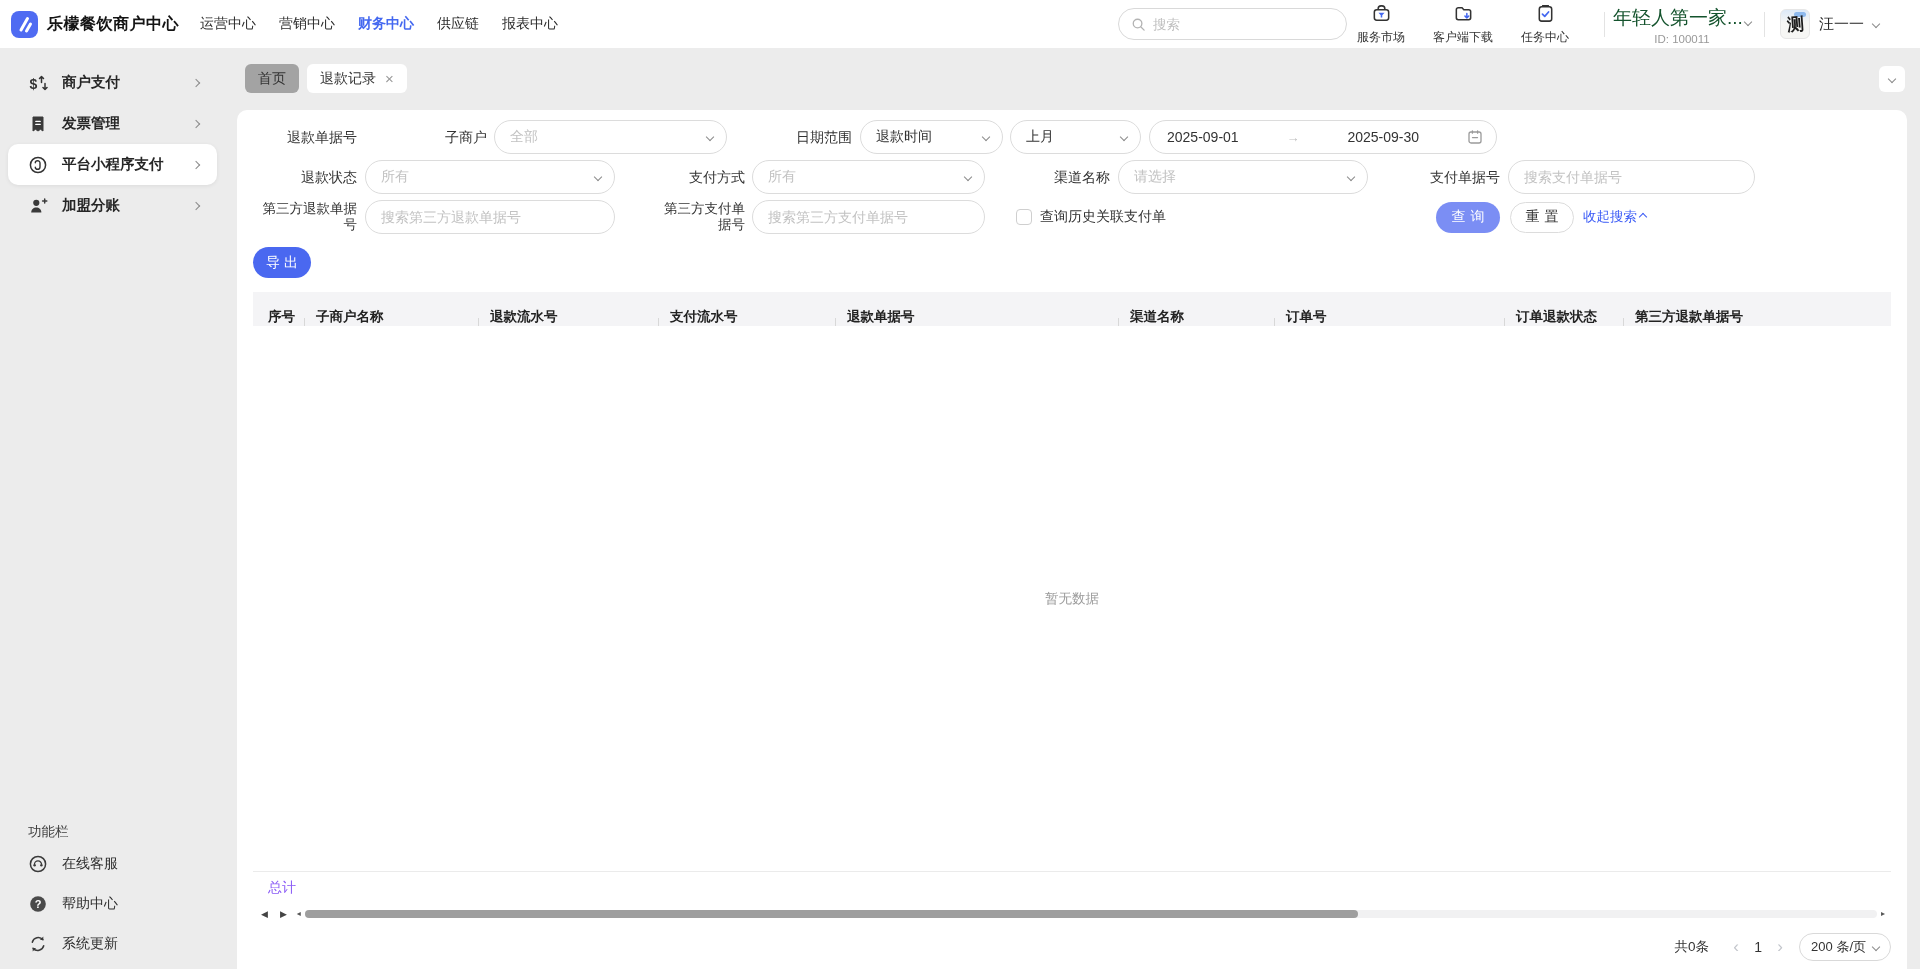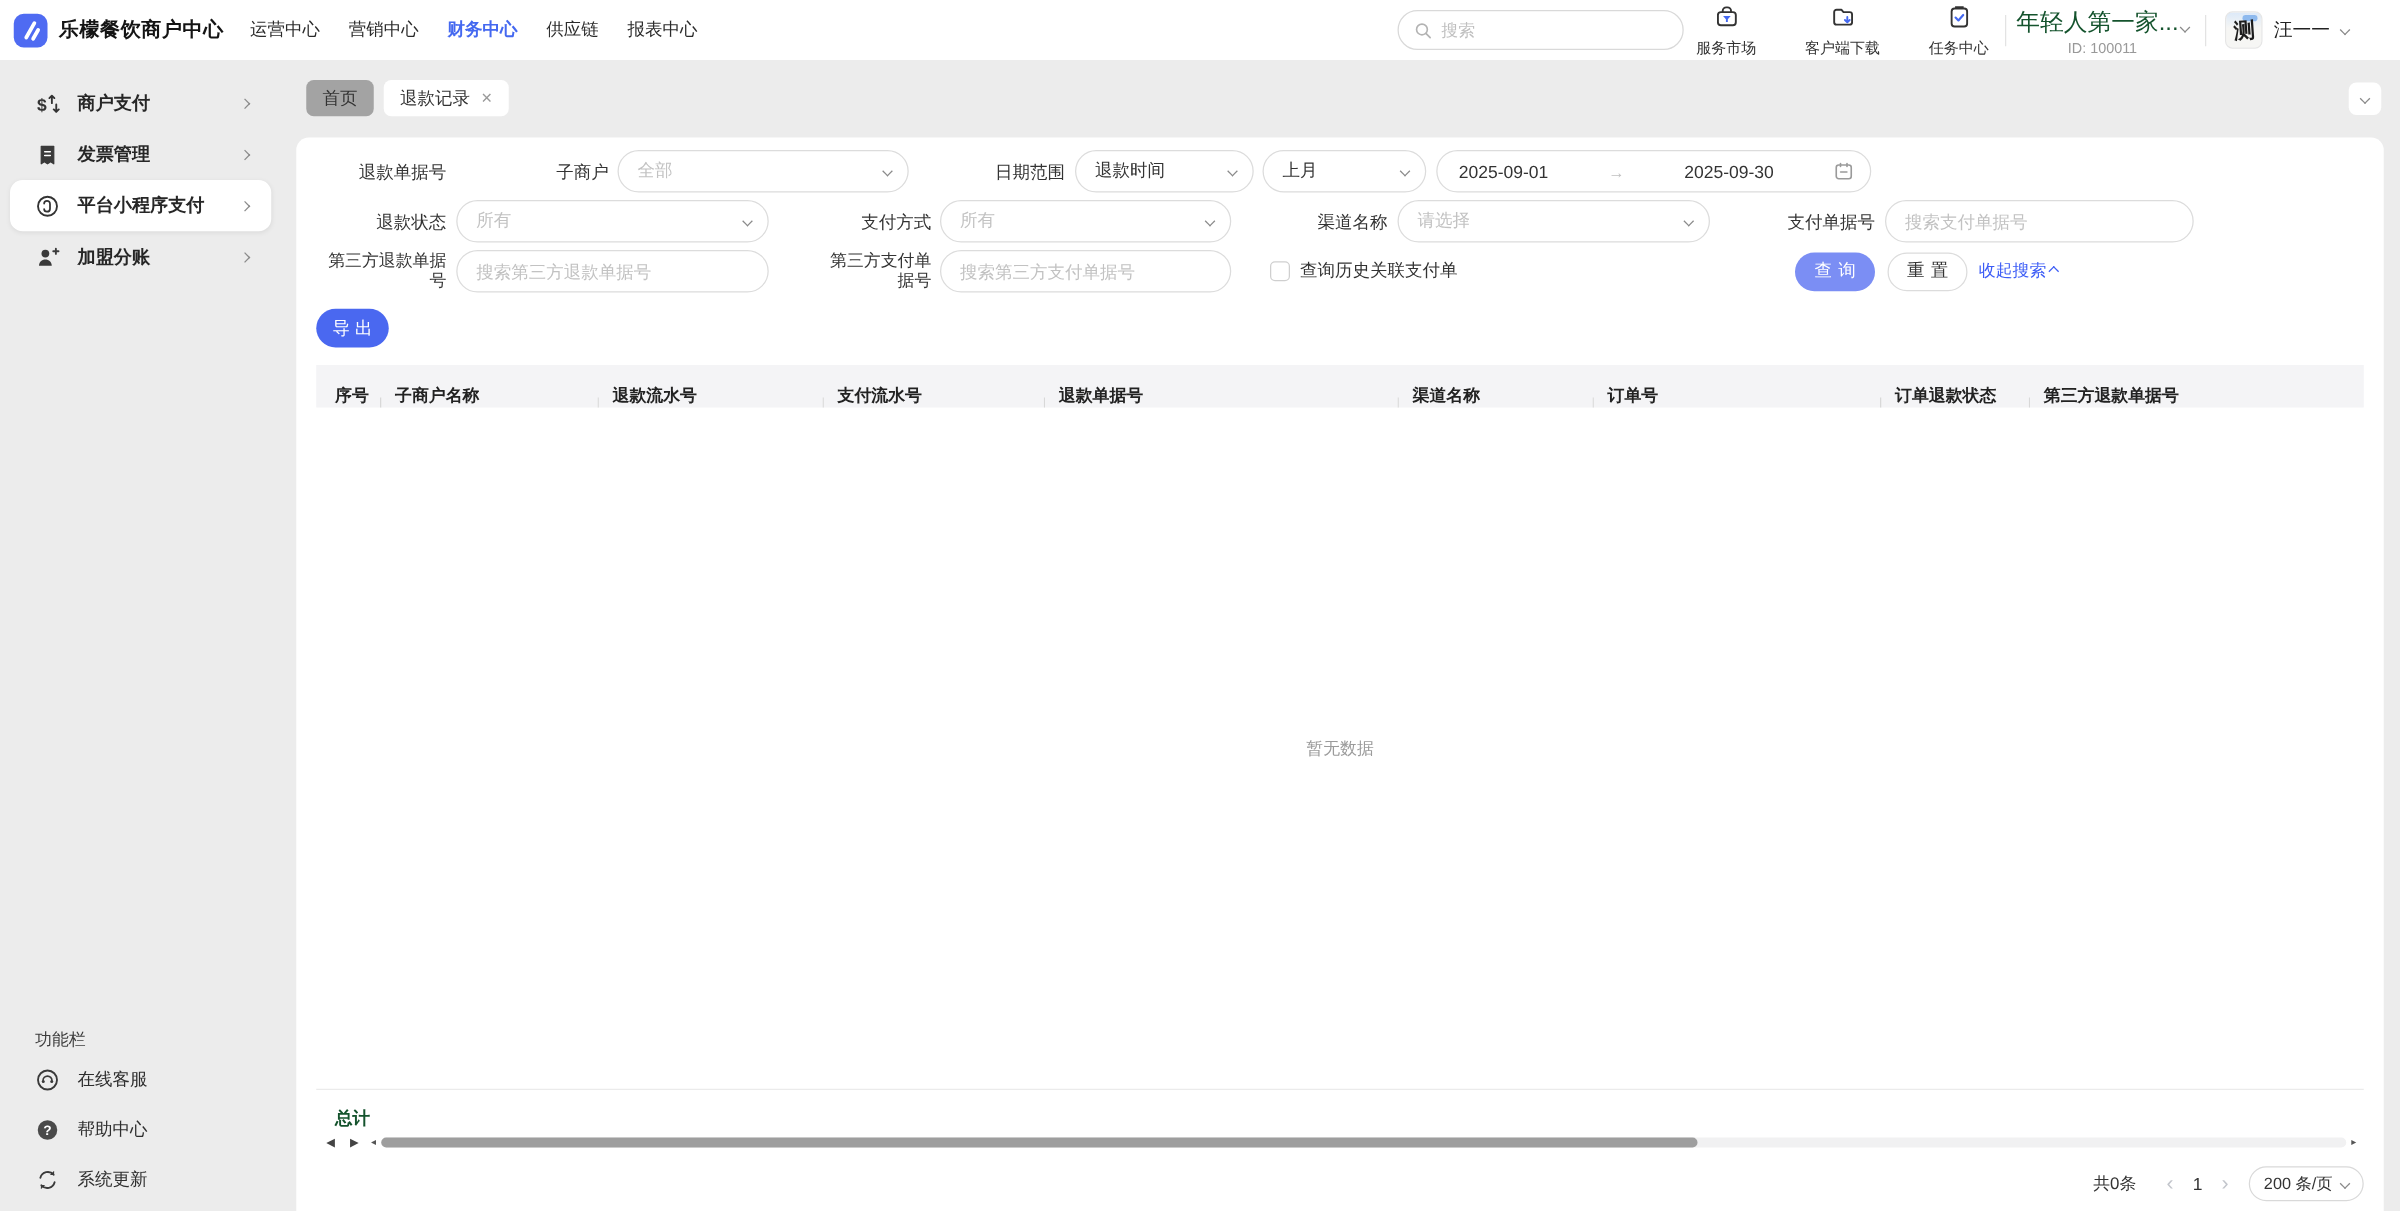--- a/index.html
+++ b/index.html
@@ -11,21 +11,21 @@
   .header { position:absolute; top:0; left:0; width:1920px; height:48px; background:#fff; z-index:5; }
   .brand { position:absolute; left:11px; top:0; height:48px; display:flex; align-items:center; gap:9px; }
   .logo { width:27px; height:27px; border-radius:8px; background:#4f6bf2; display:flex; align-items:center; justify-content:center; }
   .brand-name { font-size:16px; font-weight:bold; color:#141414; letter-spacing:.5px; }
   .topnav { position:absolute; left:200px; top:0; height:48px; display:flex; align-items:center; gap:23px; font-size:14px; color:#2b2b2b; }
   .topnav .nav-item { cursor:pointer; white-space:nowrap; }
   .topnav .nav-item.active { color:#4468f0; font-weight:bold; }
   .hsearch { position:absolute; left:1118px; top:8px; width:229px; height:32px; border:1px solid #d9d9d9; border-radius:16px; display:flex; align-items:center; padding:0 12px; gap:7px; background:#fff; }
   .hsearch input { border:none; outline:none; flex:1; font-size:13.5px; color:#333; background:transparent; }
   .hsearch input::placeholder { color:#bfbfbf; }
-  .quicklinks { position:absolute; left:1352px; top:3px; display:flex; gap:34px; }
+  .quicklinks { position:absolute; left:1352px; top:3px; display:flex; gap:23px; }
   .qlink { display:flex; flex-direction:column; align-items:center; justify-content:center; gap:1px; cursor:pointer; min-width:58px; }
   .qlink .ql-label { font-size:12px; color:#333; white-space:nowrap; }
   .vdiv { position:absolute; top:12px; width:1px; height:25px; background:#e3e3e3; }
   .merchant { position:absolute; left:1613px; top:5px; width:138px; cursor:pointer; }
   .merchant .m-name { font-size:19px; color:#14532d; white-space:nowrap; }
   .merchant .m-id { font-size:11.5px; color:#999; margin-top:2px; text-align:center; }
   .merchant .chev { position:absolute; right:0; top:14px; }
   .userbox { position:absolute; left:1780px; top:0; height:48px; display:flex; align-items:center; gap:9px; cursor:pointer; }
   .avatar { width:30px; height:30px; border-radius:6px; background:linear-gradient(180deg,#dce9f8 0%,#f6f6f4 45%); border:1px solid #e6e6e6; display:flex; align-items:center; justify-content:center; position:relative; overflow:hidden; }
   .avatar .av-cloud { position:absolute; top:2px; right:3px; width:12px; height:5px; border-radius:4px; background:#7fb0ec; opacity:.85; }
@@ -92,21 +92,21 @@
   .btn-export { width:58px; background:#4a68f0; color:#fff; letter-spacing:4px; padding-left:4px; }
 
   
   .thead { margin-top:14px; height:34px; background:#f4f4f6; display:flex; align-items:flex-end; }
   .th { flex:none; font-size:13.5px; font-weight:bold; color:#222; padding-left:12px; position:relative; white-space:nowrap; overflow:hidden; }
   .th.sep::before { content:""; position:absolute; left:0; top:10px; width:1px; height:14px; background:#d8d8d8; }
   .th:first-child { padding-left:15px; }
   .c0{width:51px;} .c1{width:174px;} .c2{width:180px;} .c3{width:177px;} .c4{width:283px;} .c5{width:156px;} .c6{width:230px;} .c7{width:119px;} .c8{flex:1;}
   .tbody { flex:1; position:relative; }
   .empty-text { position:absolute; left:50%; top:50%; transform:translate(-50%,-50%); font-size:13.5px; color:#9b9b9b; }
-  .summary { height:33px; border-top:1px solid #ebebeb; display:flex; align-items:flex-end; padding-left:15px; font-size:14px; font-weight:bold; color:#14532d; }
+  .summary { height:33px; border-top:1px solid #ebebeb; display:flex; align-items:center; padding-left:15px; font-size:14px; font-weight:normal; color:#8b5cf6; }
 
   
   .hscroll { height:20px; display:flex; align-items:center; padding:0 2px; }
   .nudge { font-size:9px; color:#444; margin:0 6px; cursor:pointer; line-height:1; }
   .mini-arrow { font-size:8px; color:#555; margin:0 4px; cursor:pointer; line-height:1; }
   .track { flex:1; height:8px; background:#f1f1f2; border-radius:4px; position:relative; cursor:pointer; }
   .thumb { position:absolute; left:0; top:0; height:8px; width:67%; background:#9e9e9e; border-radius:4px; cursor:grab; }
 
   
   .pager { height:45px; display:flex; align-items:center; justify-content:flex-end; gap:0; }

